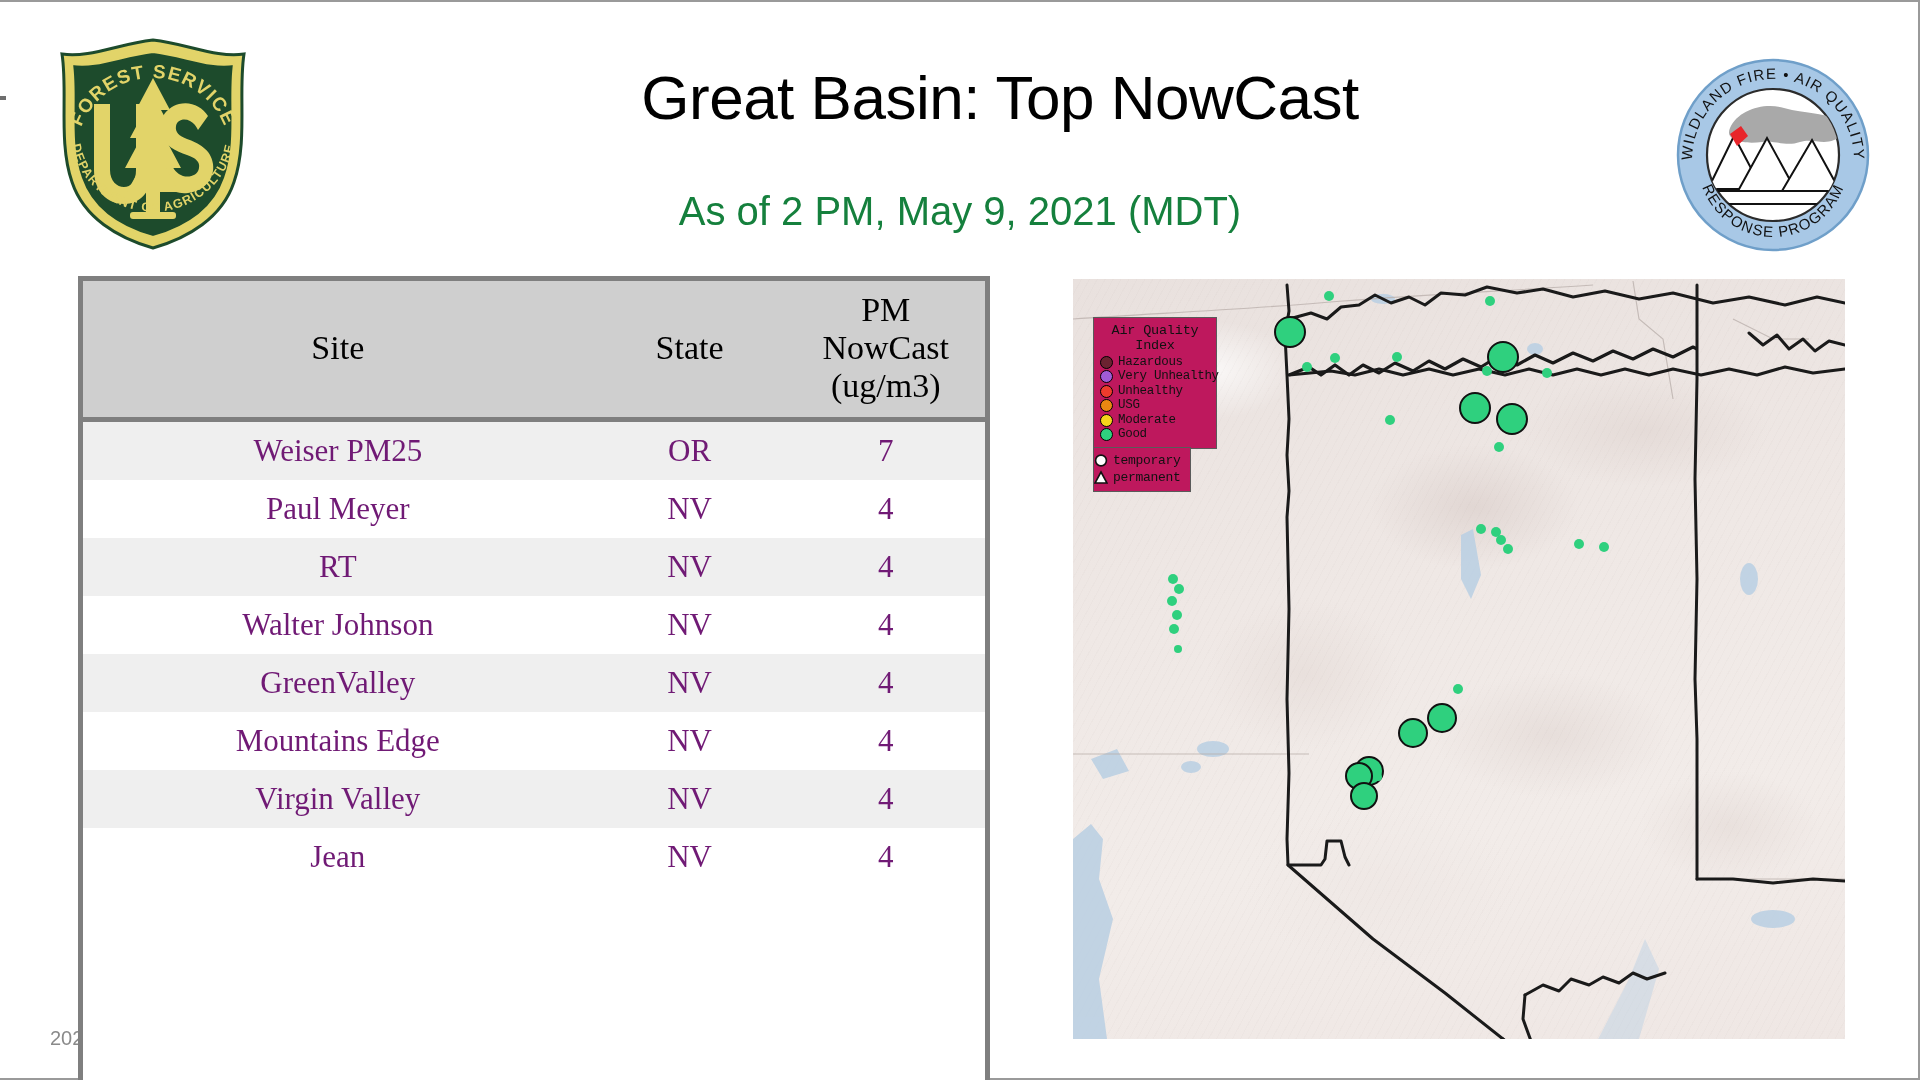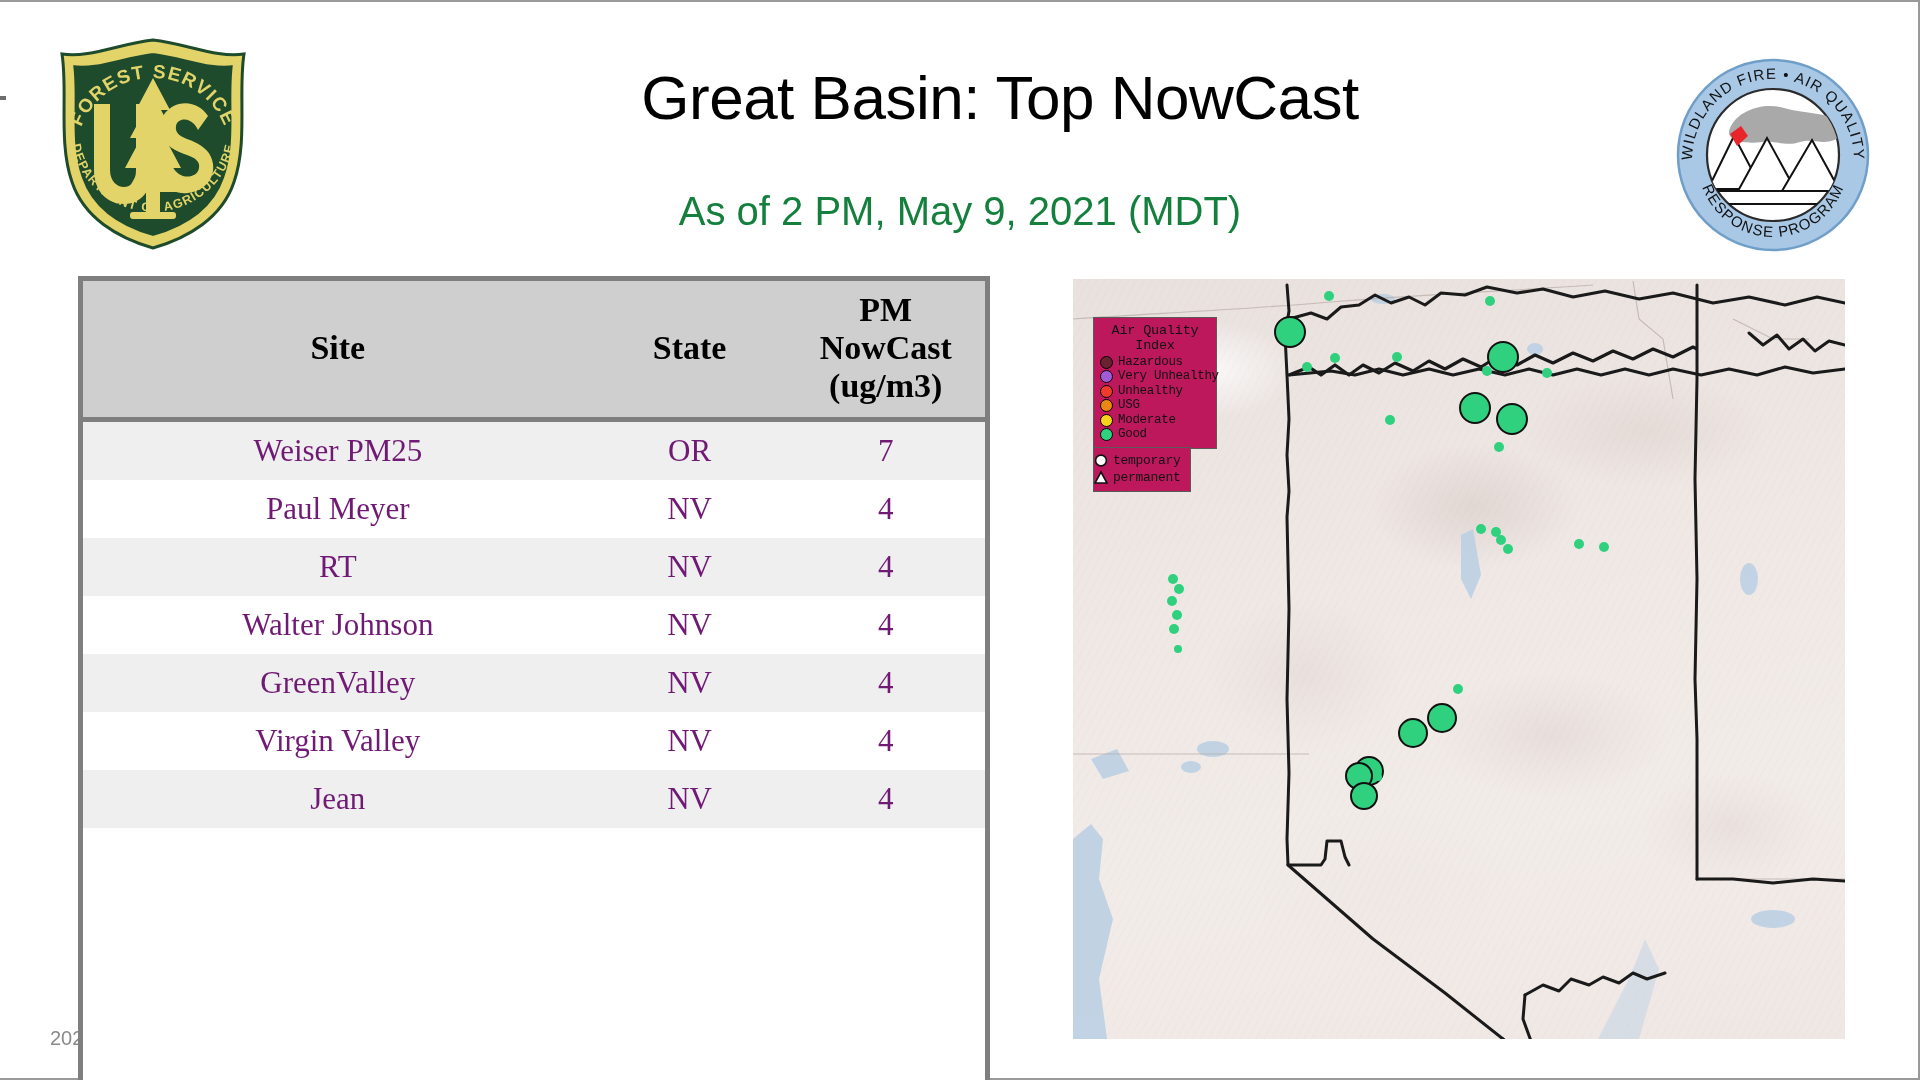--- a/index.html
+++ b/index.html
@@ -56,21 +56,21 @@
   }
   table#nowcast{
     border-collapse:collapse;width:100%;table-layout:fixed;
     font-family:"Liberation Serif", serif;
   }
   table#nowcast col.c-site{width:56.5%;}
   table#nowcast col.c-state{width:21.5%;}
   table#nowcast col.c-val{width:22%;}
   table#nowcast thead th{
     background:#cfcfcf;
-    color:#000;font-weight:bold;font-size:34px;line-height:38px;
+    color:#000;font-weight:normal;font-size:34px;line-height:38px;
     vertical-align:middle;
     padding:10px 4px 12px 4px;height:108px;
     border-bottom:5px solid #7f7f7f;
     font-family:"Liberation Serif", serif;
   }
   table#nowcast tbody td{
     text-align:center;font-size:31px;line-height:34px;color:#701a75;
     height:58px;padding:0 4px;border:0;
     font-family:"Liberation Serif", serif;
   }
@@ -248,20 +248,25 @@
             <td>NV</td>
             <td>4</td>
           </tr>
           <tr>
             <td>Walter Johnson</td>
             <td>NV</td>
             <td>4</td>
           </tr>
           <tr>
             <td>GreenValley</td>
+            <td>NV</td>
+            <td>4</td>
+          </tr>
+          <tr>
+            <td>Mountains Edge</td>
             <td>NV</td>
             <td>4</td>
           </tr>
           <tr>
             <td>Virgin Valley</td>
             <td>NV</td>
             <td>4</td>
           </tr>
           <tr>
             <td>Jean</td>

